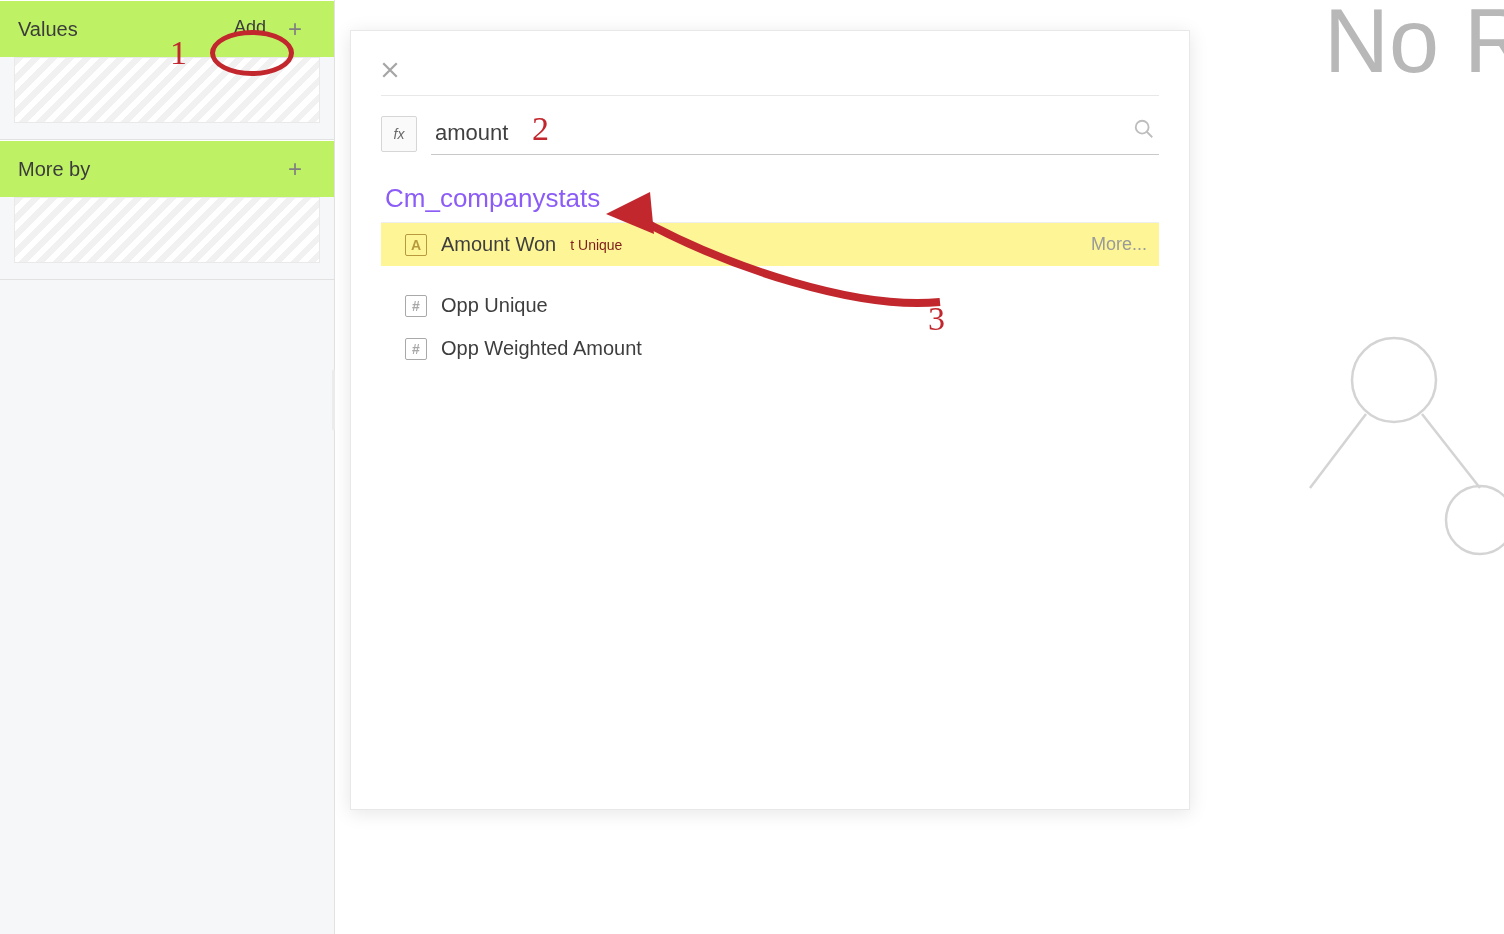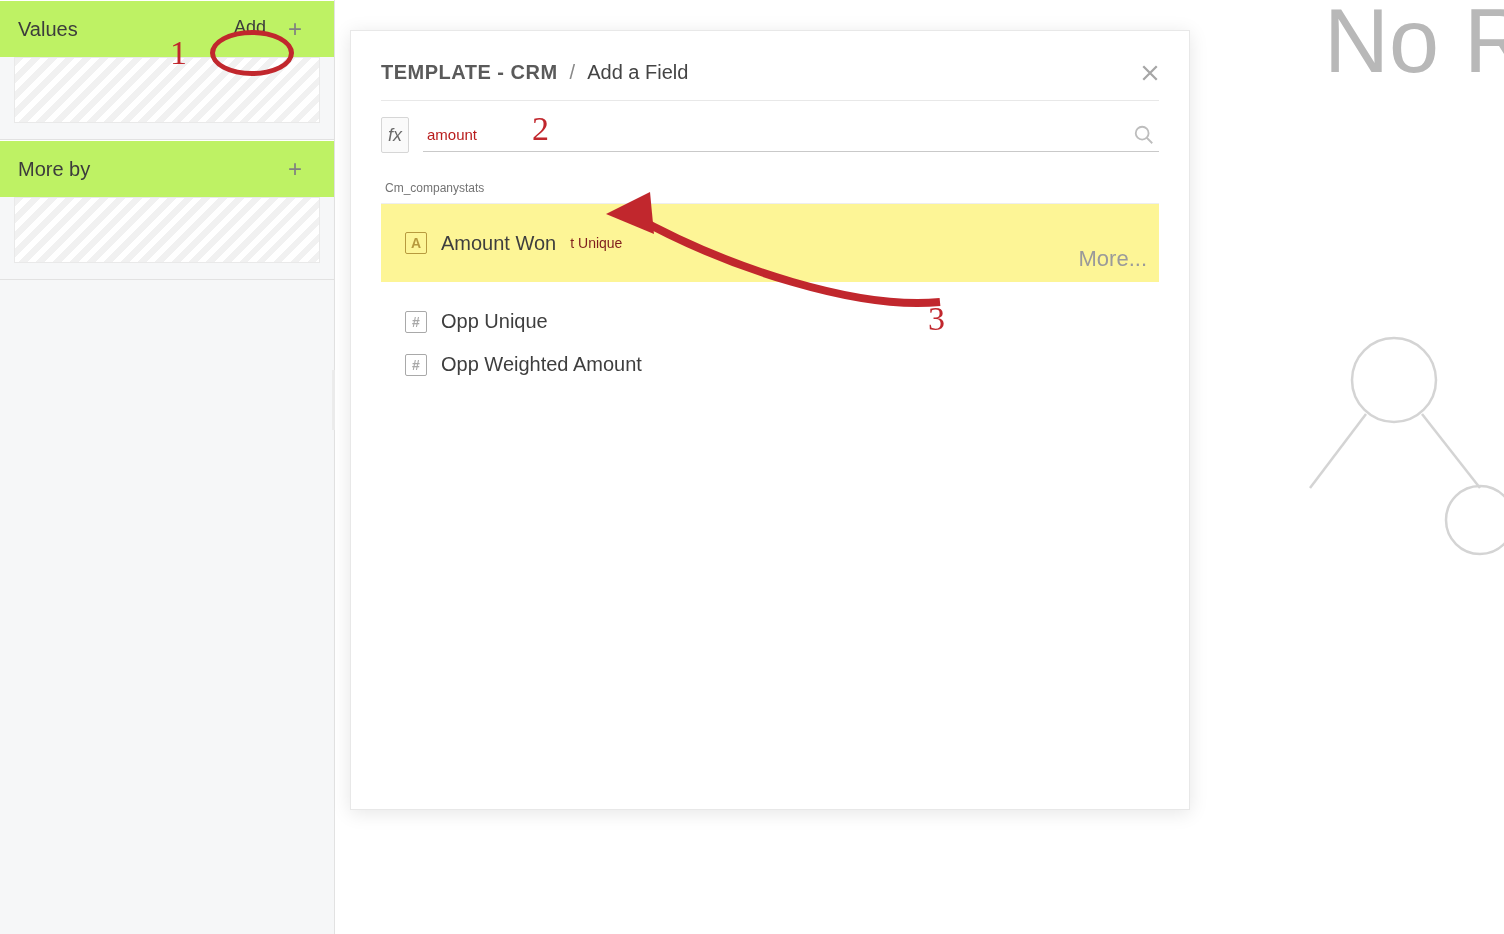--- a/index.html
+++ b/index.html
@@ -49,50 +49,50 @@
   }
   .crumb { display: flex; align-items: center; gap: 12px; font-size: 20px; }
   .crumb-a { font-weight: 700; color: #5a5a5a; letter-spacing: .5px; }
   .crumb-sep { color: #888; }
   .crumb-b { color: #444; }
   .close-x { width: 18px; height: 18px; cursor: pointer; color: #a6a6a6; }
   .close-x svg { width: 100%; height: 100%; display: block; }
 
   .search-row { display: flex; align-items: center; gap: 14px; margin-top: 16px; }
   .fx-box {
-    width: 28px; height: 36px; border: 1px solid #d6d6d6; border-radius: 2px;
+    width: 36px; height: 36px; border: 1px solid #d6d6d6; border-radius: 2px;
     display: flex; align-items: center; justify-content: center;
-    font-style: italic; font-size: 18px; color: #6a6a6a; background: #fafafa;
+    font-style: italic; font-size: 14px; color: #6a6a6a; background: #fafafa;
   }
   .search-wrap { flex: 1; position: relative; }
   .search-input {
     width: 100%; border: none; border-bottom: 1px solid #c9c9c9;
-    outline: none; padding: 8px 36px 8px 4px; font-size: 15px; color: #b91c1c;
+    outline: none; padding: 8px 36px 8px 4px; font-size: 22px; color: #404040;
     background: transparent;
   }
   .search-ico {
     position: absolute; right: 4px; top: 6px; width: 22px; height: 22px; color: #bdbdbd;
   }
   .search-ico svg { width: 100%; height: 100%; display: block; }
 
   .results { margin-top: 24px; }
-  .group-label { font-size: 12px; color: #737373; padding: 4px 4px 8px 4px; border-bottom: 1px solid #eee; }
+  .group-label { font-size: 26px; color: #8b5cf6; padding: 4px 4px 8px 4px; border-bottom: 1px solid #eee; }
   .row {
     display: flex; align-items: center; gap: 14px;
     padding: 10px 12px 10px 24px; font-size: 20px; color: #3e3e3e;
     cursor: pointer; position: relative;
   }
   .row.highlight { background: #fdf596; }
   .type-ico {
     width: 22px; height: 22px; border: 1.6px solid #b79a3e; color: #b79a3e;
     display: flex; align-items: center; justify-content: center;
     font-size: 14px; font-weight: 700; border-radius: 2px; flex: 0 0 22px;
   }
   .type-ico.num { border-color: #a9a9a9; color: #a9a9a9; }
-  .row-more { margin-left: auto; color: #9a9a9a; font-size: 22px; margin-top: 32px; }
+  .row-more { margin-left: auto; color: #9a9a9a; font-size: 18px; }
   .row-sub { color: #7f1d1d; font-size: 14px; }
 
   
   .collapse-handle {
     position: absolute; right: -12px; top: 370px;
     width: 14px; height: 60px; background: #ececec;
     display: flex; align-items: center; justify-content: center;
     color: #bfbfbf; font-size: 14px; cursor: pointer;
   }
 
@@ -148,25 +148,20 @@
           <line x1="112" y1="94" x2="56" y2="168"></line>
           <line x1="168" y1="94" x2="226" y2="168"></line>
           <circle cx="226" cy="200" r="34"></circle>
         </g>
       </svg>
     </div>
   </div>
 
   <div class="modal">
     <div class="modal-head">
-      <div class="crumb">
-        <span class="crumb-a">TEMPLATE - CRM</span>
-        <span class="crumb-sep">/</span>
-        <span class="crumb-b">Add a Field</span>
-      </div>
       <div class="close-x">
         <svg viewBox="0 0 16 16">
             <path d="M2 2 L14 14 M14 2 L2 14" stroke="currentColor" stroke-width="2" fill="none"></path>
           </svg>
       </div>
     </div>
 
     <div class="search-row">
       <div class="fx-box">fx</div>
       <div class="search-wrap">

